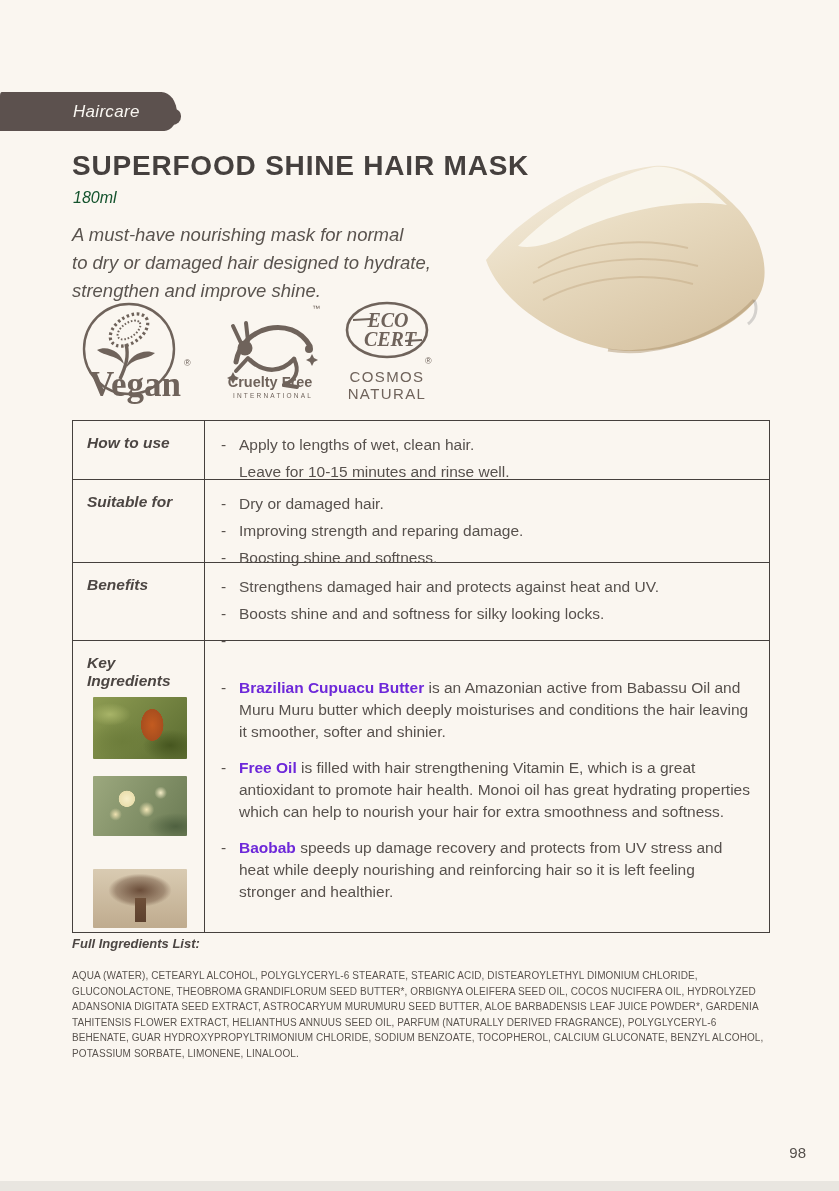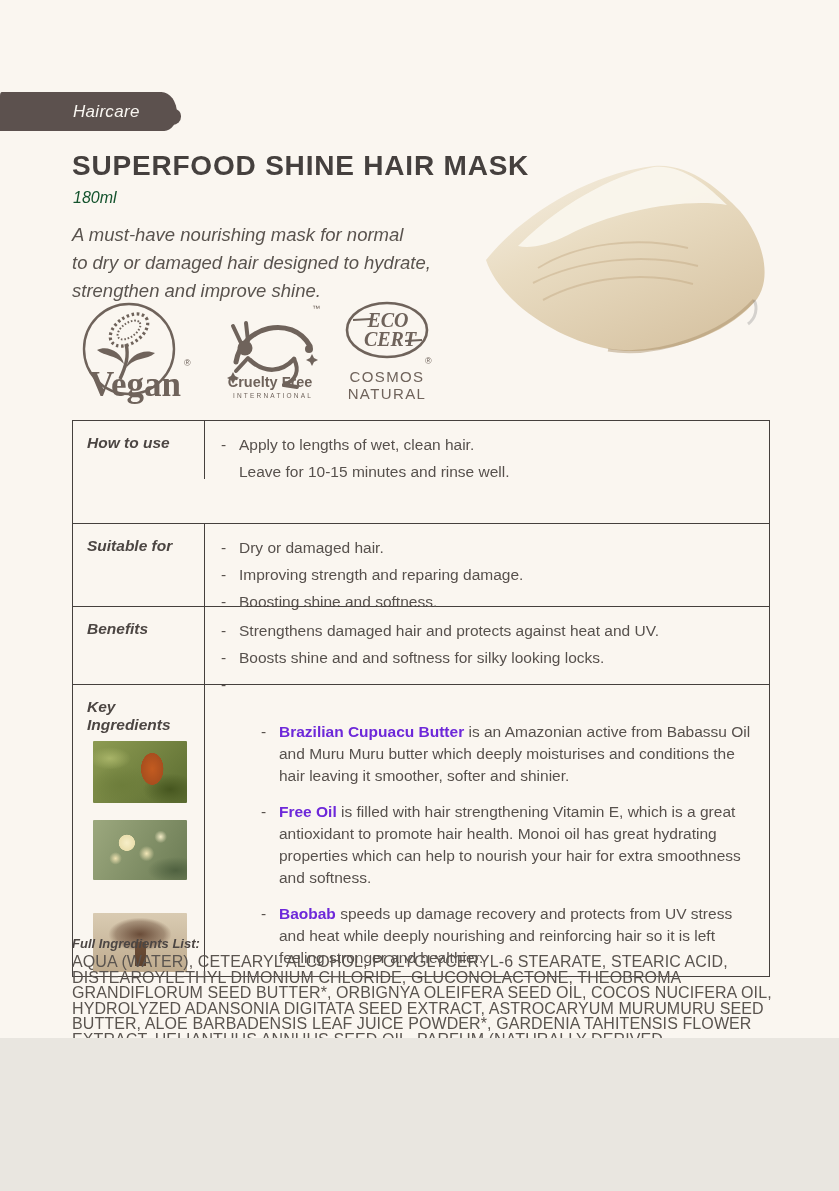--- a/index.html
+++ b/index.html
@@ -1,18 +1,18 @@
 <!DOCTYPE html>
 <html><head>
 <meta charset="utf-8">
 <style>
   * { margin:0; padding:0; box-sizing:border-box; }
   html,body { background:#e9e6e0; }
   .page {
-    position:relative; width:839px; height:1038px; margin:0 auto;
+    position:relative; width:839px; height:1181px; margin:0 auto;
     background:#faf6f0; overflow:hidden;
     font-family:"Liberation Sans", sans-serif; color:#56504c;
   }
   
   .badge {
     position:absolute; left:0; top:92px; width:177px; height:39px;
     background:#5c514e;
     border-radius:2px 16px 13px 0 / 4px 22px 18px 0;
     display:flex; align-items:center; padding-left:73px;
   }
@@ -49,21 +49,21 @@
     border:1.5px solid #45403d; background:#faf6f0;
   }
   .irow { display:flex; border-top:1.5px solid #45403d; }
   .irow:first-child { border-top:none; }
   .ilabel {
     width:132px; flex:0 0 132px; border-right:1.5px solid #45403d;
     padding:13px 8px 0 14px;
     font-style:italic; font-weight:bold; font-size:15.5px; color:#4c4643;
   }
   .icontent { flex:1; padding:10px 16px 0 13px; }
-  .r1 { height:58px; } .r2 { height:83px;margin-top:44px; } .r3 { height:78px; } .r4 { height:292px;gap:40px; }
+  .r1 { height:58px; } .r2 { height:83px; } .r3 { height:78px; } .r4 { height:292px; }
   .r4 .icontent { padding-top:36px; }
 
   .bullet { display:flex; font-size:15.5px; color:#57514d; line-height:27px; }
   .bullet .dash { flex:0 0 21px; padding-left:3px; }
   .r4 .bullet { line-height:22px; margin-bottom:14px; }
   .r4 .bullet b { color:#6d28d9; }
 
   .photo { width:94px; height:62px; margin-left:6px; border-radius:1px; }
   .photo-cupuacu {
     margin-top:7px;
@@ -87,21 +87,21 @@
   .photo-baobab {
     margin-top:33px; height:59px;
     background:
       linear-gradient(#6e4f38, #5d412e) no-repeat 50% 82% / 11px 24px,
       radial-gradient(ellipse 44px 23px at 50% 36%, rgba(95,64,45,0.9) 0%, rgba(95,64,45,0.4) 55%, rgba(0,0,0,0) 72%),
       linear-gradient(#d9cbb2, #bfab8e);
   }
 
   .fulllist { position:absolute; left:72px; top:936px; width:700px; }
   .fl-label { font-size:13px; font-weight:bold; font-style:italic; color:#4c4643; }
-  .fl-text  { margin-top:3px; font-size:16px; line-height:15.5px; color:#5a544f; letter-spacing:0.1px; }
+  .fl-text  { margin-top:17px; font-size:10px; line-height:15.5px; color:#5a544f; letter-spacing:0.1px; }
 
   .pagenum { position:absolute; right:33px; top:1144px; font-size:15px; color:#55504c; }
 </style>
 </head>
 <body>
 
 <div class="page">
 
   <div class="badge">
     <span>Haircare</span>

